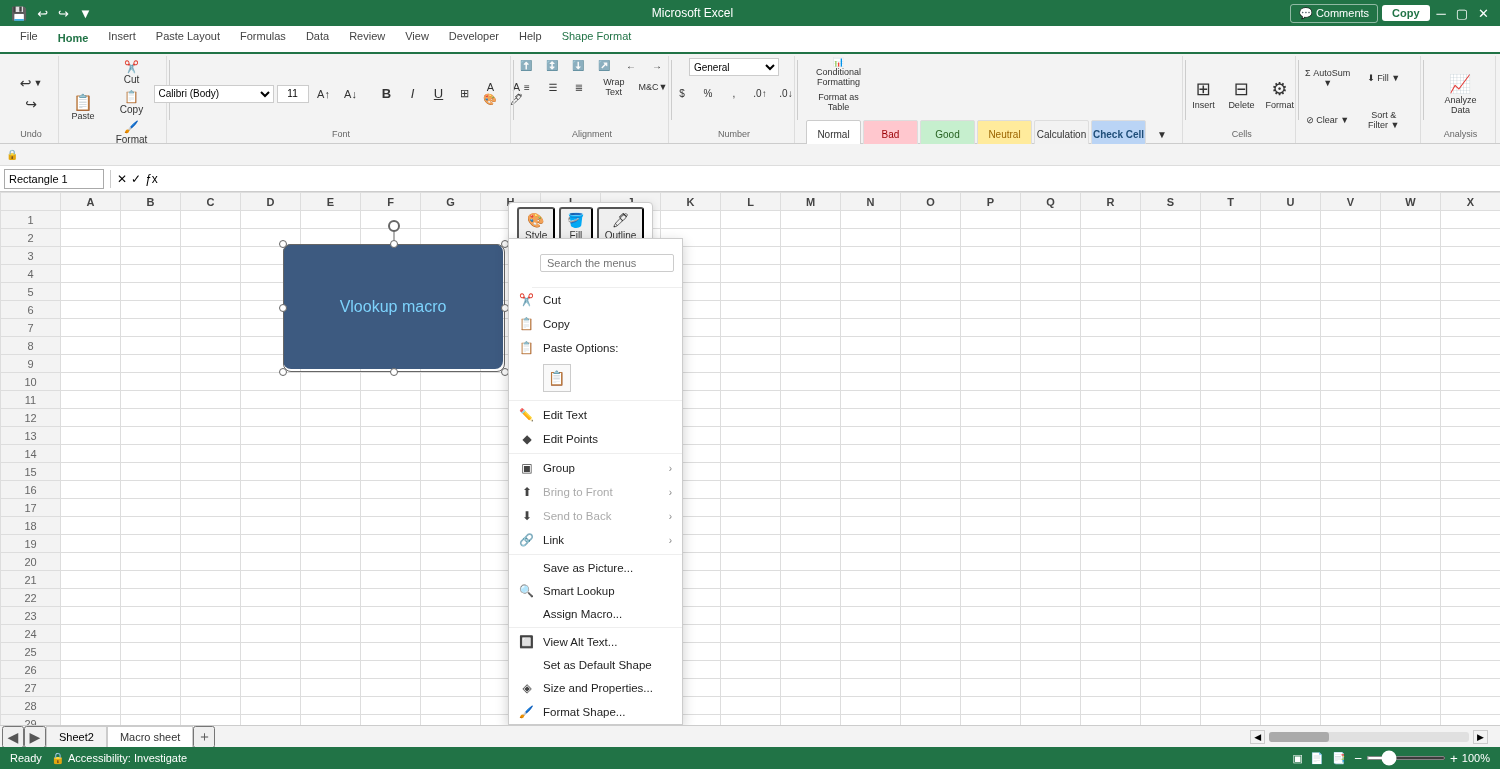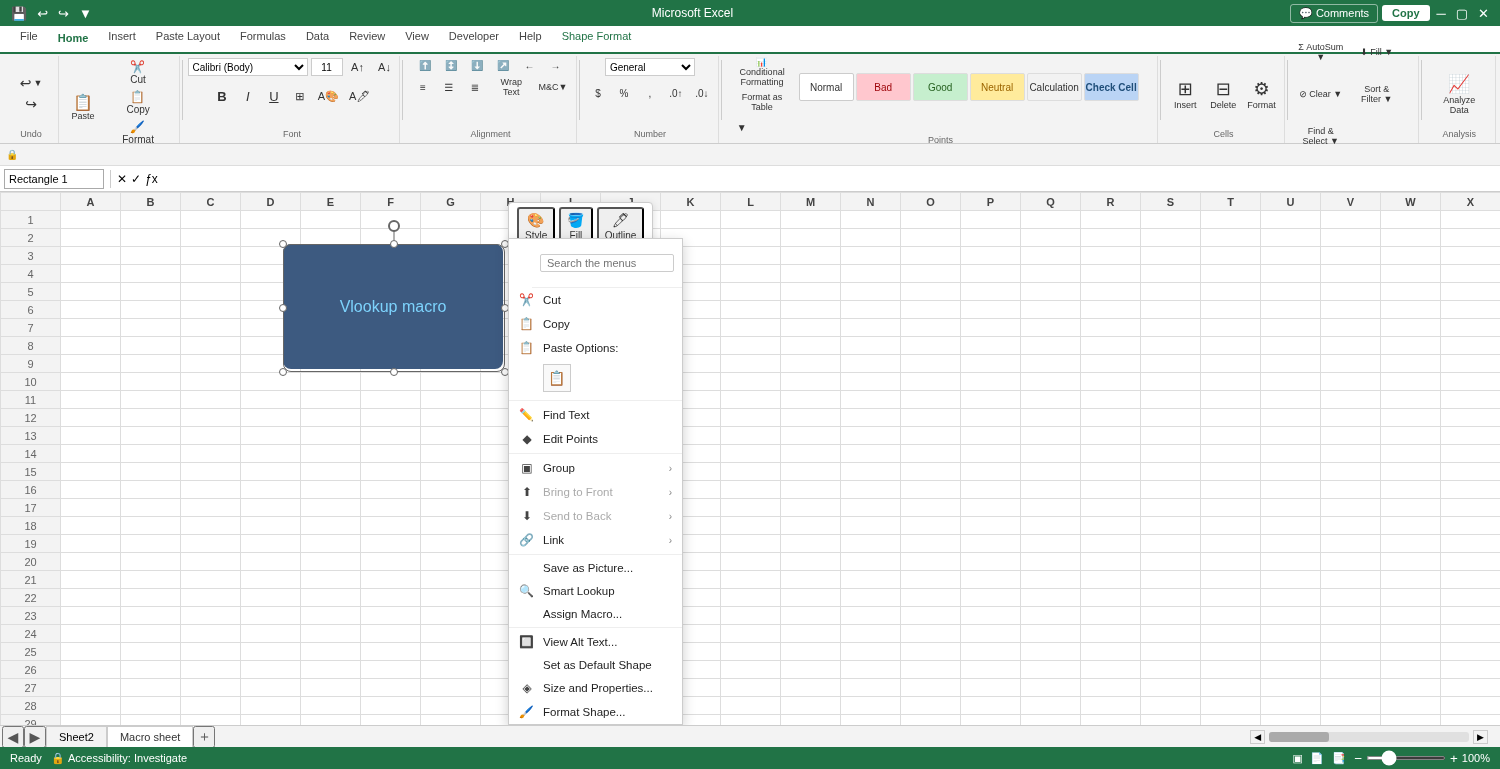--- a/index.html
+++ b/index.html
@@ -614,21 +614,21 @@
             <span>Format Painter</span>
           </button>
         </div>
       </div>
       <div class="ribbon-group-label">Clipboard</div>
     </div>
 
     <div class="ribbon-divider"></div>
 
     <div class="ribbon-group" style="min-width:170px;">
-      <div class="ribbon-group-content" style="flex-direction:column; gap:12px;">
+      <div class="ribbon-group-content" style="flex-direction:row; gap:12px;">
         <div style="display:flex;gap:3px;align-items:center;">
           <select class="number-format-select" style="width:120px;">
             <option>Calibri (Body)</option>
           </select>
           <input type="text" value="11" style="width: 32px; height: 18px; border: 1px solid rgb(204, 204, 204); font-size: 10px; text-align: center;">
           <button class="rb-btn" style="font-size:11px; padding:1px 3px;">A↑</button>
           <button class="rb-btn" style="font-size:11px; padding:1px 3px;">A↓</button>
         </div>
         <div style="display:flex; gap:2px; align-items:center;">
           <button class="rb-btn" style="font-weight:bold; font-size:13px; padding:1px 5px;">B</button>
@@ -723,21 +723,21 @@
         <button class="rb-btn rb-btn-large">
           <span style="font-size:18px;">⚙</span>
           <span style="font-size:9px;">Format</span>
         </button>
       </div>
       <div class="ribbon-group-label">Cells</div>
     </div>
 
     <div class="ribbon-divider"></div>
 
-    <div class="ribbon-group" style="min-width:120px;justify-content:center;">
+    <div class="ribbon-group" style="min-width:120px;">
       <div class="ribbon-group-content" style="gap:2px; flex-wrap:wrap; width:120px;">
         <button class="rb-btn" style="font-size:9px; width:54px; height:40px;">Σ AutoSum ▼</button>
         <button class="rb-btn" style="font-size:9px; width:54px; height:40px;">⬇ Fill ▼</button>
         <button class="rb-btn" style="font-size:9px; width:54px; height:40px;">⊘ Clear ▼</button>
         <button class="rb-btn" style="font-size:9px; width:54px; height:40px;">Sort &amp; Filter ▼</button>
         <button class="rb-btn" style="font-size:9px; width:54px; height:40px;">Find &amp; Select ▼</button>
       </div>
       <div class="ribbon-group-label">Editing</div>
     </div>
 
@@ -1645,21 +1645,21 @@
         </div>
 
         <div class="ctx-paste-icons">
           <div class="ctx-paste-icon">📋</div>
         </div>
 
         <div class="ctx-sep"></div>
 
         <div class="ctx-item">
           <span class="ctx-icon">✏️</span>
-          <span>Find Text</span>
+          <span>Edit Text</span>
         </div>
 
         <div class="ctx-item">
           <span class="ctx-icon">◆</span>
           <span>Edit Points</span>
         </div>
 
         <div class="ctx-sep"></div>
 
         <div class="ctx-item">

